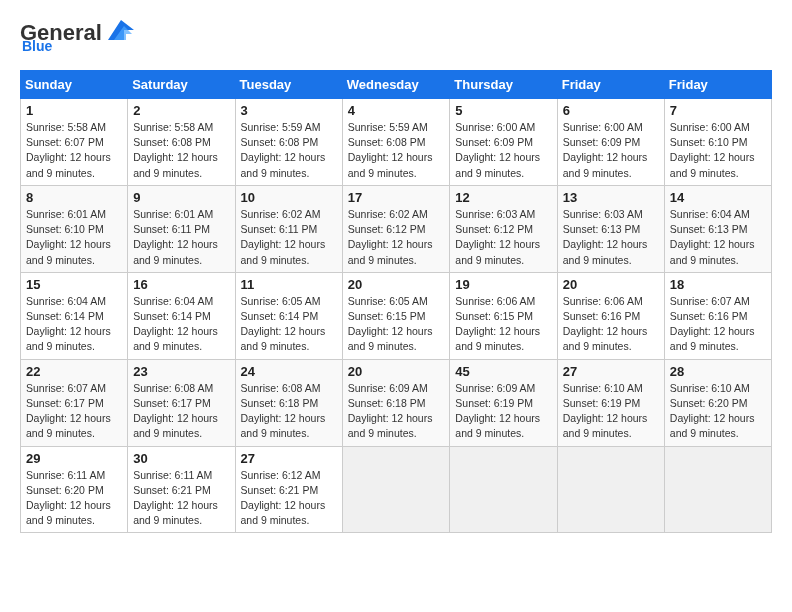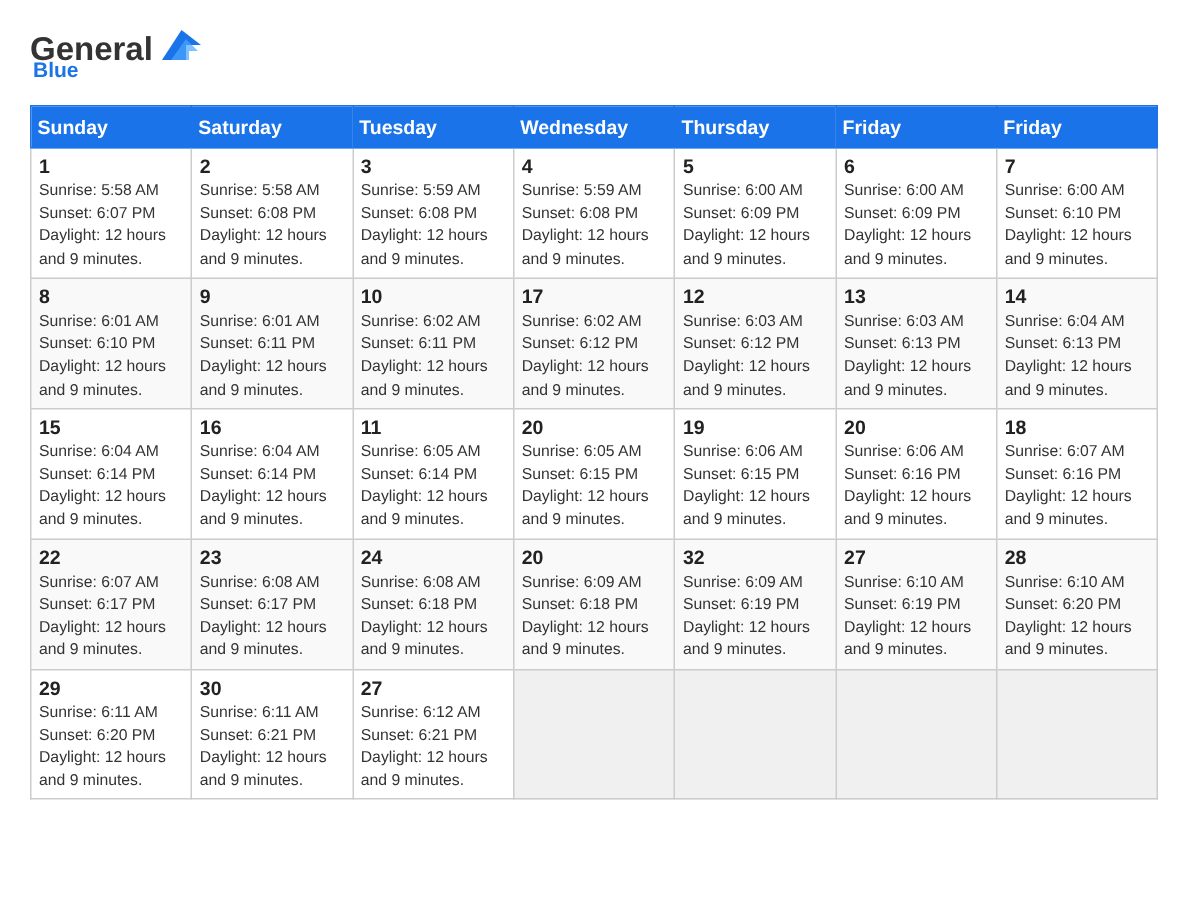--- a/index.html
+++ b/index.html
@@ -307,21 +307,21 @@
       </td>
         <td>
         <div class="day-num">20</div>
         <div class="day-info">
           Sunrise: 6:09 AM<br>
           Sunset: 6:18 PM<br>
           Daylight: 12 hours and 9 minutes.
         </div>
       </td>
         <td>
-        <div class="day-num">32</div>
+        <div class="day-num">45</div>
         <div class="day-info">
           Sunrise: 6:09 AM<br>
           Sunset: 6:19 PM<br>
           Daylight: 12 hours and 9 minutes.
         </div>
       </td>
         <td>
         <div class="day-num">27</div>
         <div class="day-info">
           Sunrise: 6:10 AM<br>

